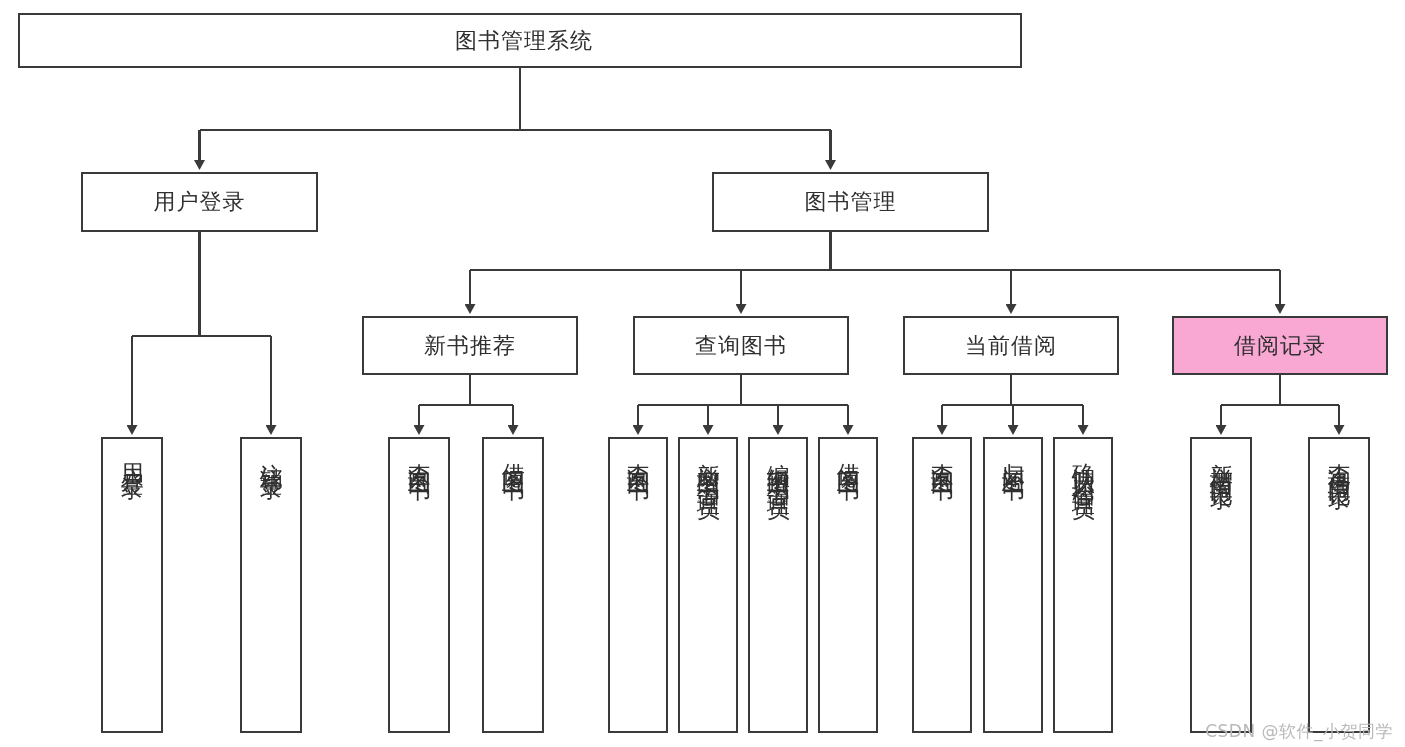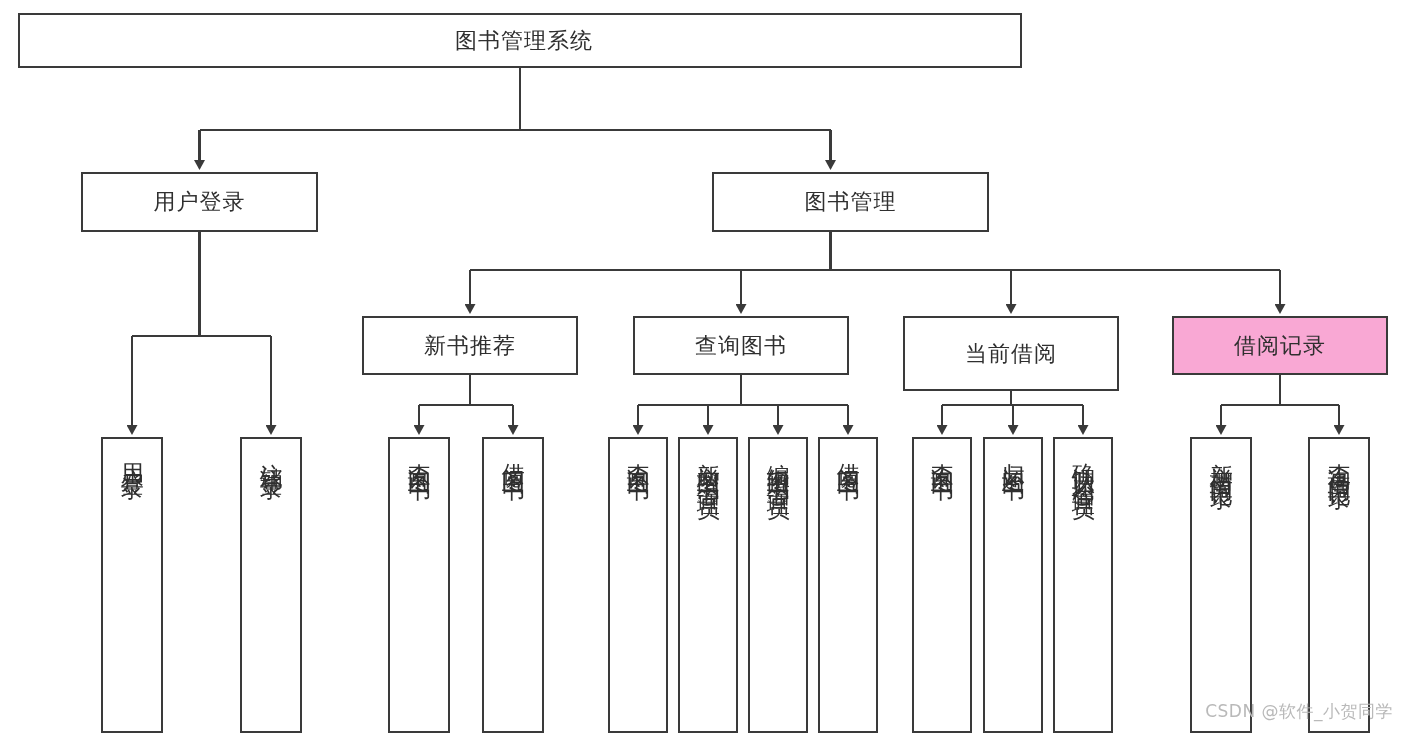--- a/index.html
+++ b/index.html
@@ -47,21 +47,21 @@
     text-orientation:upright;
     font-size:23px;
     line-height:1.2;
     letter-spacing:5px;
     white-space:normal;
     color:#2f2f2f;
   }
   .watermark{
     position:absolute;
     right:12px;
-    bottom:24px;
+    bottom:4px;
     font-size:17px;
     color:#b9b9b9;
     letter-spacing:0.5px;
     z-index:5;
     white-space:nowrap;
   }
 </style>
 </head>
 <body>
 
@@ -118,21 +118,21 @@
       </div>
       <div class="node" id="node-book-manage" style="left: 712px; top: 172px; width: 277px; height: 60px; border-color: rgb(58, 58, 58); background: rgb(255, 255, 255);">
         <span class="label">图书管理</span>
       </div>
       <div class="node" id="node-new-book-rec" style="left: 362px; top: 316px; width: 216px; height: 59px; border-color: rgb(58, 58, 58); background: rgb(255, 255, 255);">
         <span class="label">新书推荐</span>
       </div>
       <div class="node" id="node-book-borrow" style="left: 633px; top: 316px; width: 216px; height: 59px; border-color: rgb(58, 58, 58); background: rgb(255, 255, 255);">
         <span class="label">查询图书</span>
       </div>
-      <div class="node" id="node-current-borrow" style="left: 903px; top: 316px; width: 216px; height: 75px; border-color: rgb(58, 58, 58); background: rgb(255, 255, 255);">
+      <div class="node" id="node-current-borrow" style="left: 903px; top: 316px; width: 216px; height: 59px; border-color: rgb(58, 58, 58); background: rgb(255, 255, 255);">
         <span class="label">当前借阅</span>
       </div>
       <div class="node" id="node-borrow-record" style="left: 1172px; top: 316px; width: 216px; height: 59px; border-color: rgb(58, 58, 58); background: #f9a8d4;">
         <span class="label">借阅记录</span>
       </div>
       <div class="node leaf" id="node-leaf-user-login" style="left: 101px; top: 437px; width: 62px; height: 296px; border-color: rgb(58, 58, 58); background: rgb(255, 255, 255);">
         <span class="label">用户登录</span>
       </div>
       <div class="node leaf" id="node-leaf-user-logout" style="left: 240px; top: 437px; width: 62px; height: 296px; border-color: rgb(58, 58, 58); background: rgb(255, 255, 255);">
         <span class="label">注销登录</span>

